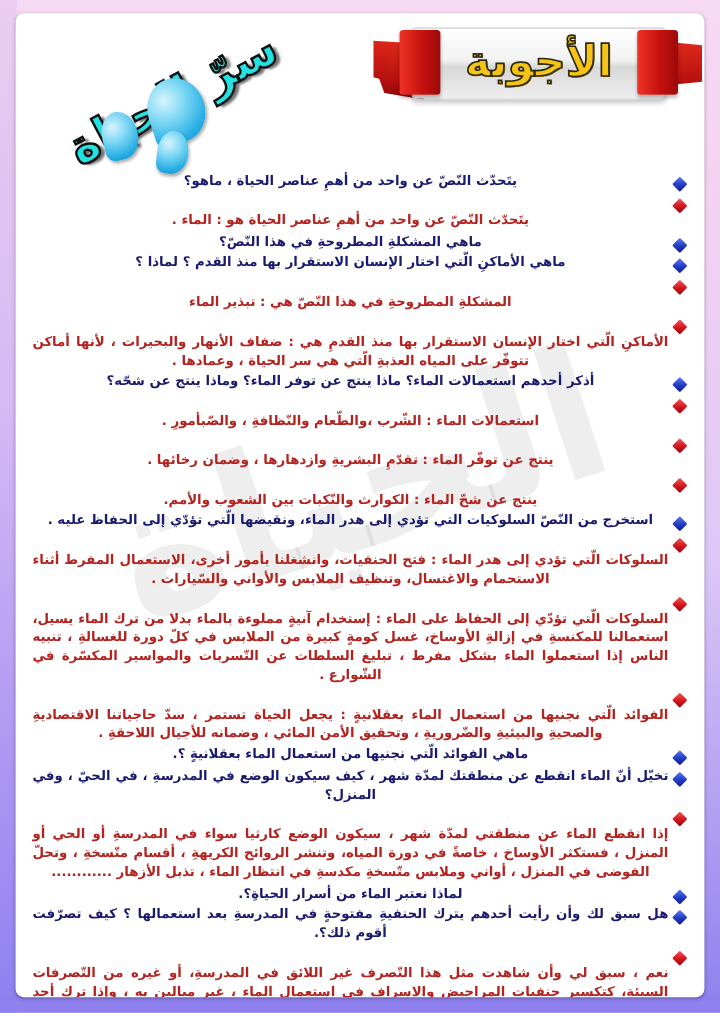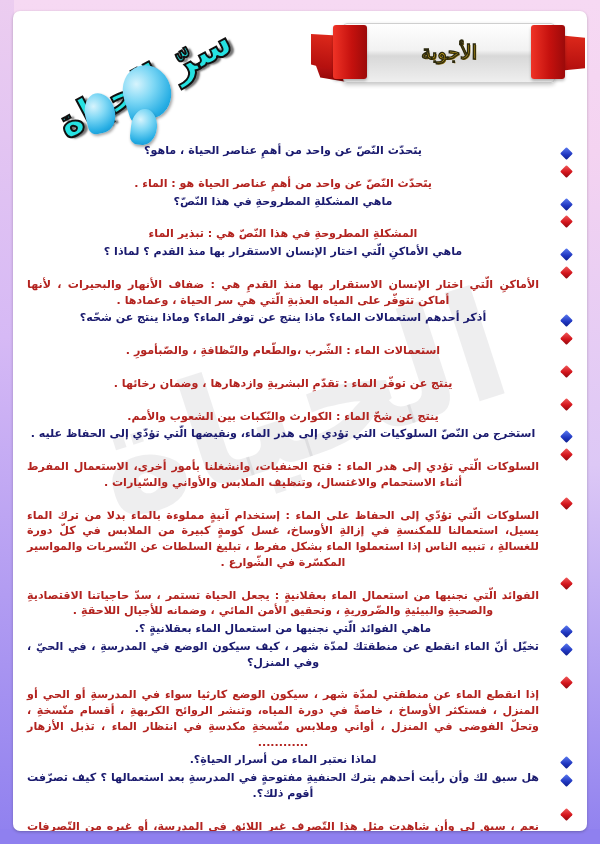--- a/index.html
+++ b/index.html
@@ -128,22 +128,22 @@
     width: 34px;
     height: 54px;
     background: linear-gradient(90deg,#ef3326 0%, #c5110e 55%, #9c0a0a 100%);
     border-radius: 3px;
     z-index: 4;
     box-shadow: 0 2px 3px rgba(0,0,0,.25);
   }
   .ribbon-sleeve.r { right: 8px; }
   .ribbon-sleeve.l { left: 8px; }
   .ribbon-title {
-    font-size: 20px;
-    font-weight: normal;
+    font-size: 36px;
+    font-weight: bold;
     color: #f6c416;
     -webkit-text-stroke: 1.4px #2d2a10;
     text-shadow: 1px 1px 0 #8a6b05;
     line-height: 1;
     padding-bottom: 3px;
   }
 
   
   .logo {
     position: relative;
@@ -192,21 +192,21 @@
 
   
   .content {
     position: relative;
     z-index: 3;
     padding: 0 16px 8px 14px;
   }
   .entry {
     display: flex;
     align-items: flex-start;
-    gap: 23px;
+    gap: 5px;
     margin-bottom: 2px;
   }
   .bullet {
     flex: none;
     width: 9px;
     height: 9px;
     margin-top: 6px;
     transform: rotate(45deg);
     border-radius: 1px;
   }
@@ -261,27 +261,27 @@
           <span class="txt">يتَحدّث النّصّ عن واحد من أهمِ عناصر الحياة ، ماهو؟</span>
         </div>
         <div class="entry a short">
           <span class="bullet"></span>
           <span class="txt">يتَحدّث النّصّ عن واحد من أهمِ عناصر الحياة هو : الماء .</span>
         </div>
         <div class="entry q short">
           <span class="bullet"></span>
           <span class="txt">ماهي المشكلةِ المطروحةِ في هذا النّصّ؟</span>
         </div>
+        <div class="entry q short">
+          <span class="bullet"></span>
+          <span class="txt">ماهي الأماكنِ الّتي اختار الإنسان الاستقرار بها منذ القدم ؟ لماذا ؟</span>
+        </div>
         <div class="entry a short">
           <span class="bullet"></span>
           <span class="txt">المشكلةِ المطروحةِ في هذا النّصّ هي : تبذير الماء</span>
-        </div>
-        <div class="entry q short">
-          <span class="bullet"></span>
-          <span class="txt">ماهي الأماكنِ الّتي اختار الإنسان الاستقرار بها منذ القدم ؟ لماذا ؟</span>
         </div>
         <div class="entry a">
           <span class="bullet"></span>
           <span class="txt">الأماكنِ الّتي اختار الإنسان الاستقرار بها منذ القدمِ هي : ضفاف الأنهار والبحيرات ، لأنها أماكن تتوفّر على المياه العذبةِ الّتي هي سر الحياة ، وعمادها .</span>
         </div>
         <div class="entry q">
           <span class="bullet"></span>
           <span class="txt">أذكر أحدهم استعمالات الماء؟ ماذا ينتج عن توفر الماء؟ وماذا ينتج عن شحّه؟</span>
         </div>
         <div class="entry a short">

